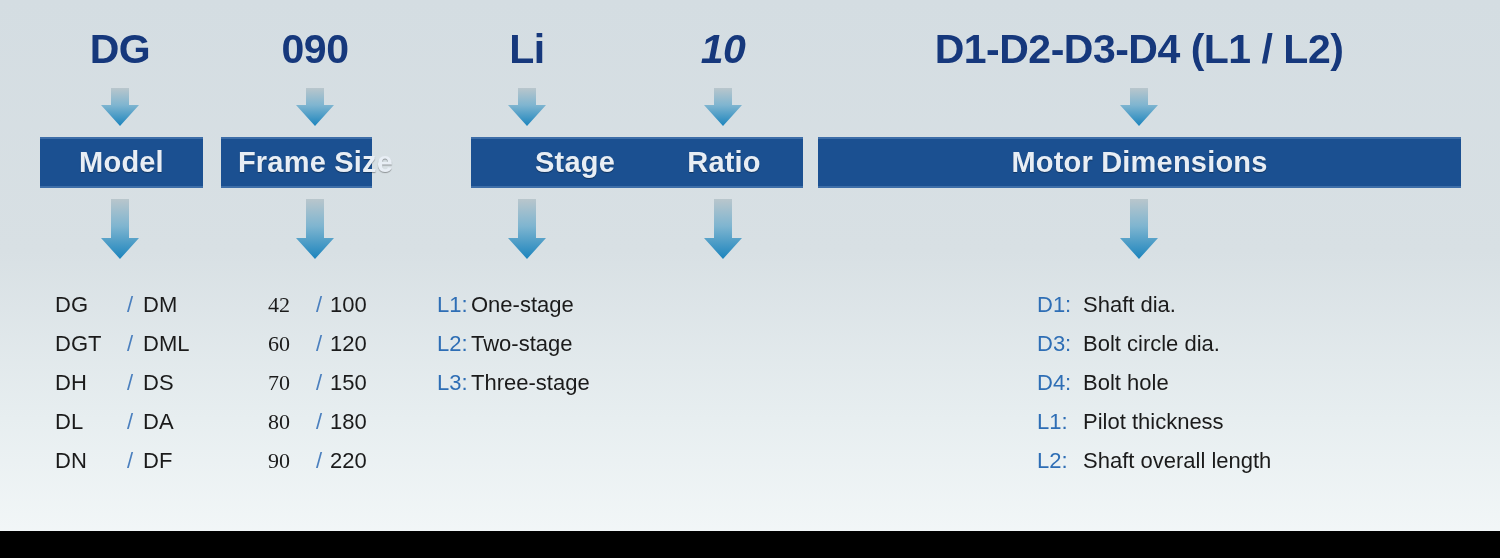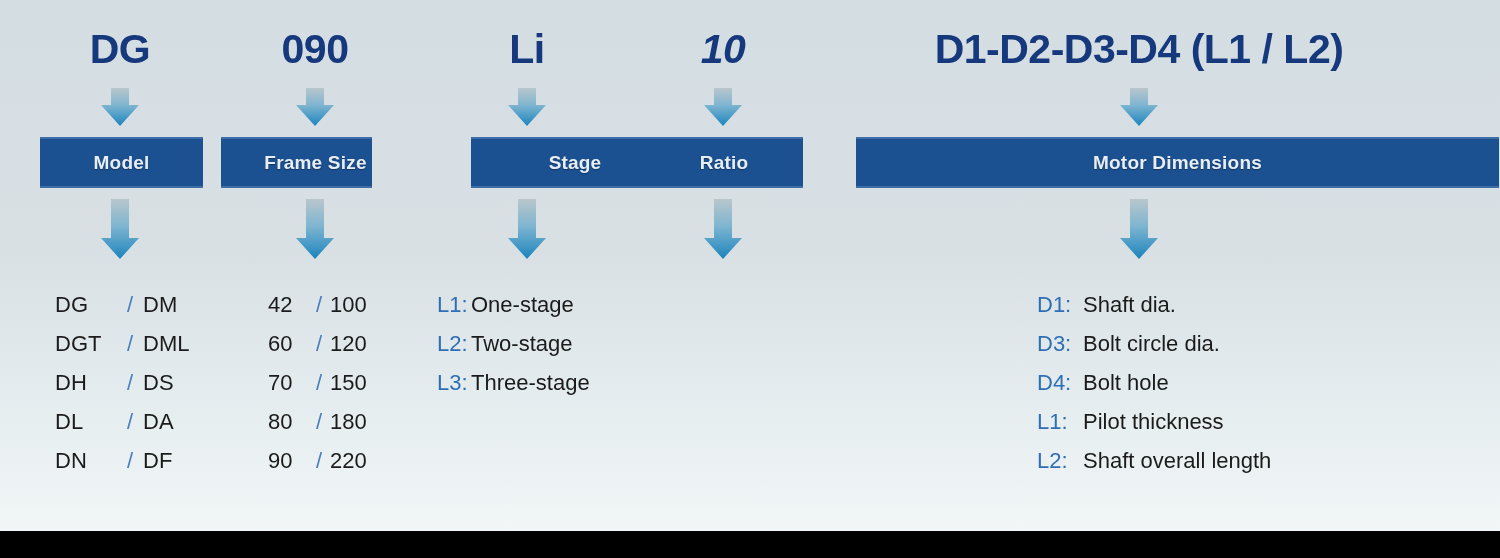--- a/index.html
+++ b/index.html
@@ -43,21 +43,21 @@
     border-bottom:2px solid #3e6ea8;
     display:flex;
     align-items:center;
     justify-content:center;
     height:51px;
     top:137px;
   }
   .cat-bar span {
     color:#e8eef5;
     font-weight:bold;
-    font-size:19px;
+    font-size:29px;
     letter-spacing:0.2px;
     white-space:nowrap;
     text-shadow:0 1px 1px rgba(0,0,0,0.35);
   }
 
   
   .detail-list { position:absolute; }
   .detail-row {
     display:flex;
     align-items:baseline;
@@ -70,21 +70,21 @@
   .dl-stage .detail-row { height:39px; }
   .dl-motor .detail-row { height:39px; }
 
   .key-blue { color:#2e6eb5; }
   .sep-blue { color:#4a7fbe; }
 
   .dl-model .c1 { display:inline-block; width:62px; }
   .dl-model .c2 { display:inline-block; width:26px; text-align:center; }
   .dl-model .c3 { display:inline-block; }
 
-  .dl-frame .c1 { display:inline-block; width:40px; }
+  .dl-frame .c1 { display:inline-block; width:40px;font-family:Liberation Serif, serif; }
   .dl-frame .c2 { display:inline-block; width:22px; text-align:center; }
   .dl-frame .c3 { display:inline-block; }
 
   .dl-stage .k { display:inline-block; width:34px; }
   .dl-stage .v { display:inline-block; }
 
   .dl-motor .k { display:inline-block; width:46px; }
   .dl-motor .v { display:inline-block; }
 
   
@@ -179,21 +179,21 @@
       </div>
       <div class="cat-bar" style="left: 221px; width: 151px; padding-left: 38px;">
         <span>Frame Size</span>
       </div>
       <div class="cat-bar" style="left: 423px; width: 208px; margin-left: 48px;">
         <span>Stage</span>
       </div>
       <div class="cat-bar" style="left: 645px; width: 158px;">
         <span>Ratio</span>
       </div>
-      <div class="cat-bar" style="left: 818px; width: 643px; margin-left: 38px;">
+      <div class="cat-bar" style="left: 818px; width: 643px;">
         <span>Motor Dimensions</span>
       </div>
     </div>
 
   <div id="arrows-lower">
       <div class="arrow" style="left: 120px; top: 199px;">
         <svg width="38" height="60" viewBox="0 0 38 60">
           <defs>
             <linearGradient id="agradl0" x1="0" y1="0" x2="0" y2="1">
               <stop offset="0%" stop-color="#b9c6cc"></stop>

